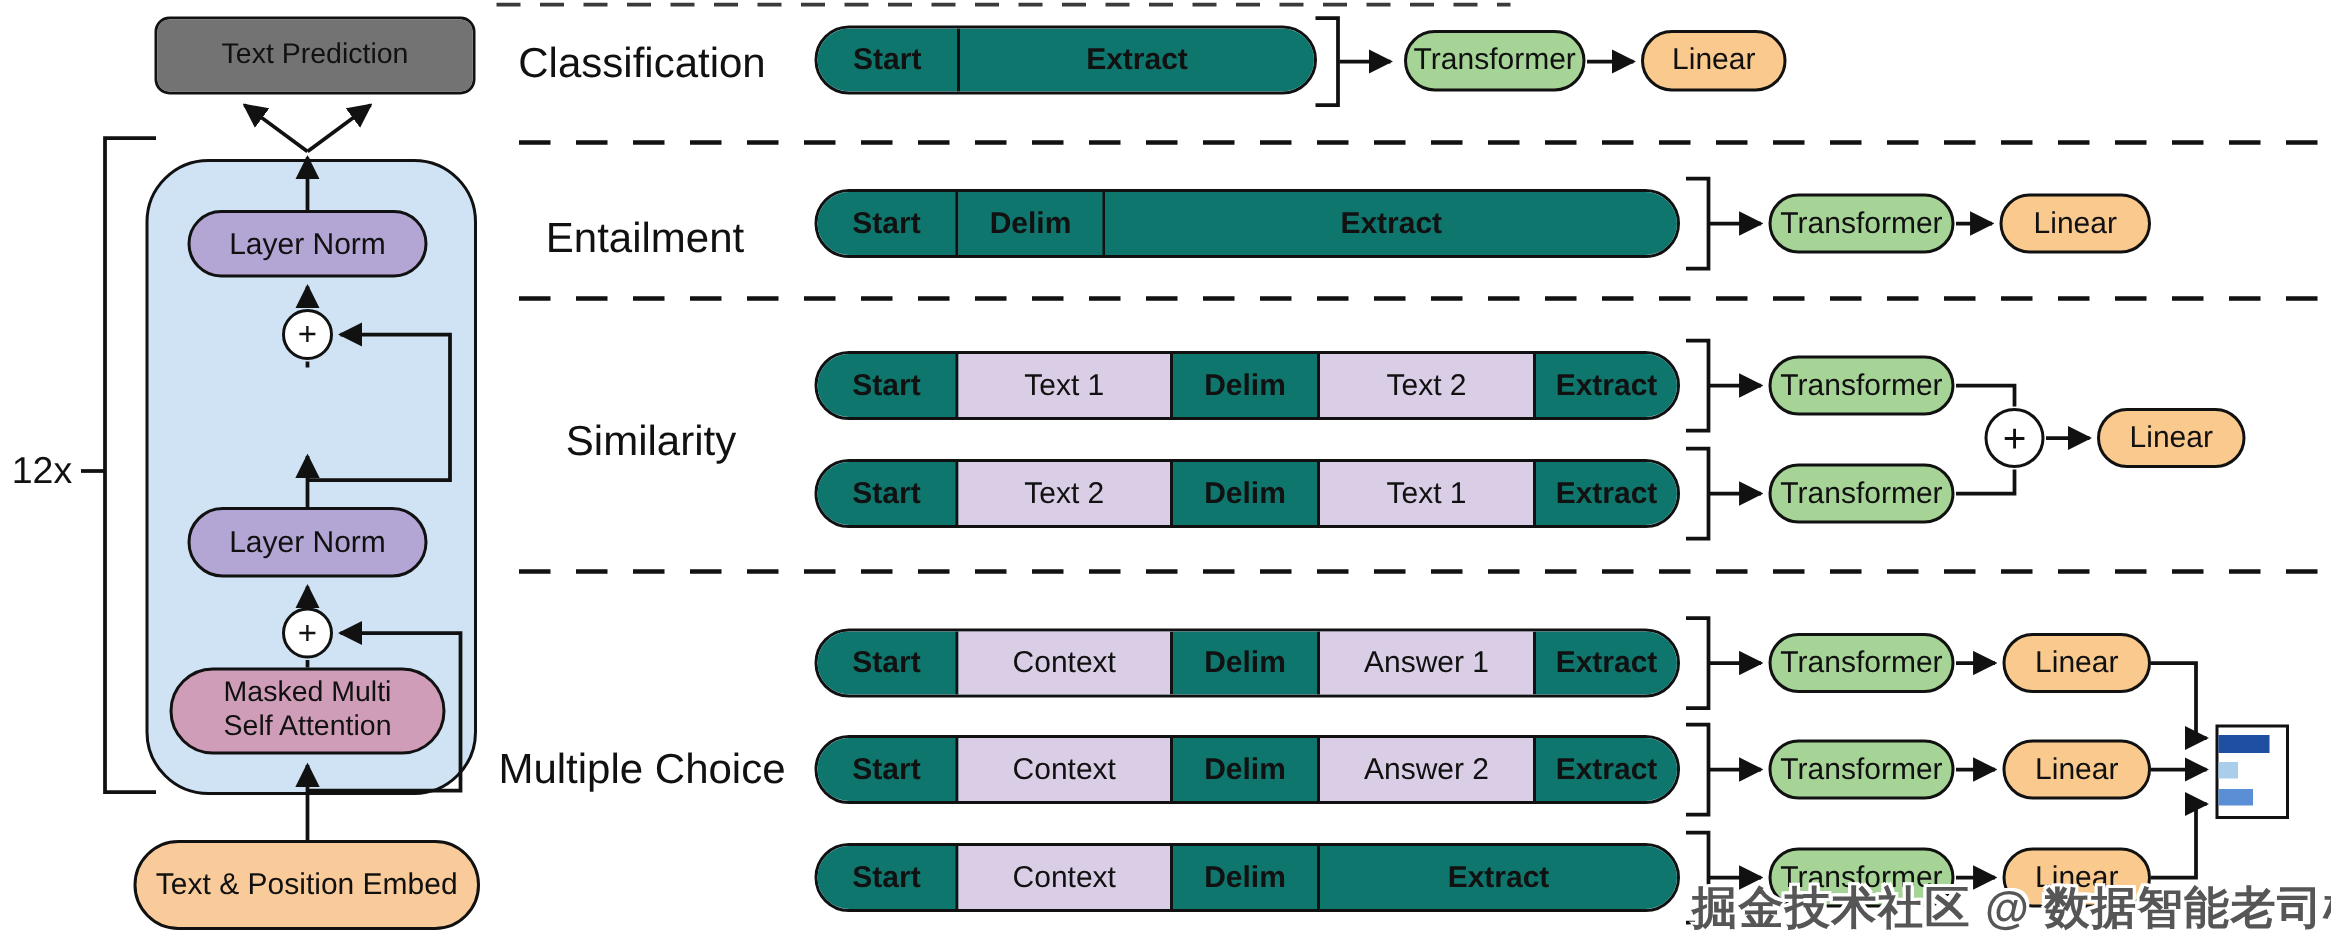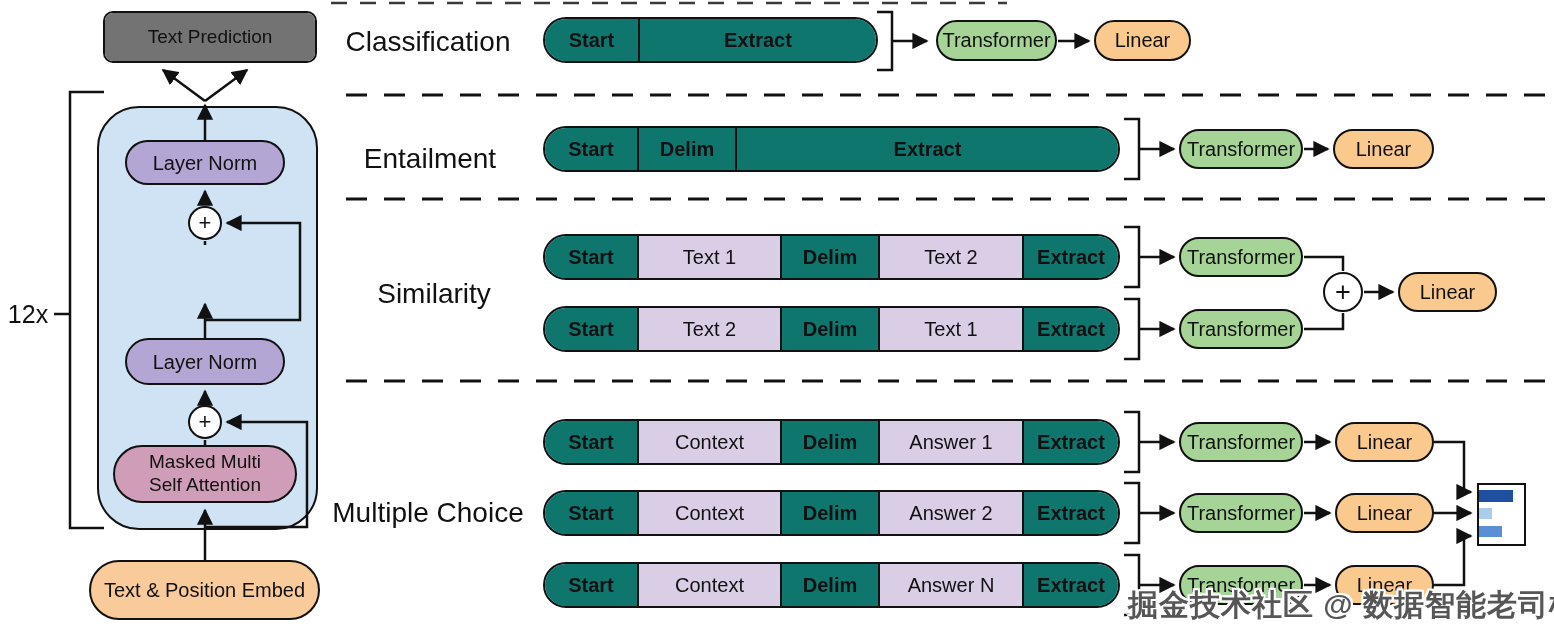--- a/index.html
+++ b/index.html
@@ -206,21 +206,20 @@
     <div class="cell io" style="flex:0 0 94px">Start</div>
     <div class="cell content" style="flex:0 0 143px">Context</div>
     <div class="cell io" style="flex:0 0 98px">Delim</div>
     <div class="cell content" style="flex:0 0 144px">Answer 2</div>
     <div class="cell io last" style="flex:1">Extract</div>
   </div>
   <div class="iopill" style="left:543px;top:562px;width:577px">
     <div class="cell io" style="flex:0 0 94px">Start</div>
     <div class="cell content" style="flex:0 0 143px">Context</div>
     <div class="cell io" style="flex:0 0 98px">Delim</div>
-    <div class="cell content" style="flex:0 0 144px">Answer N</div>
     <div class="cell io last" style="flex:1">Extract</div>
   </div>
   <div class="node transformer" style="left:1179px;top:422px;width:124px">Transformer</div>
   <div class="node linear" style="left:1335px;top:422px;width:99px">Linear</div>
   <div class="node transformer" style="left:1179px;top:493px;width:124px">Transformer</div>
   <div class="node linear" style="left:1335px;top:493px;width:99px">Linear</div>
   <div class="node transformer" style="left:1179px;top:565px;width:124px">Transformer</div>
   <div class="node linear" style="left:1335px;top:565px;width:99px">Linear</div>
 
   <div class="prob-box">

